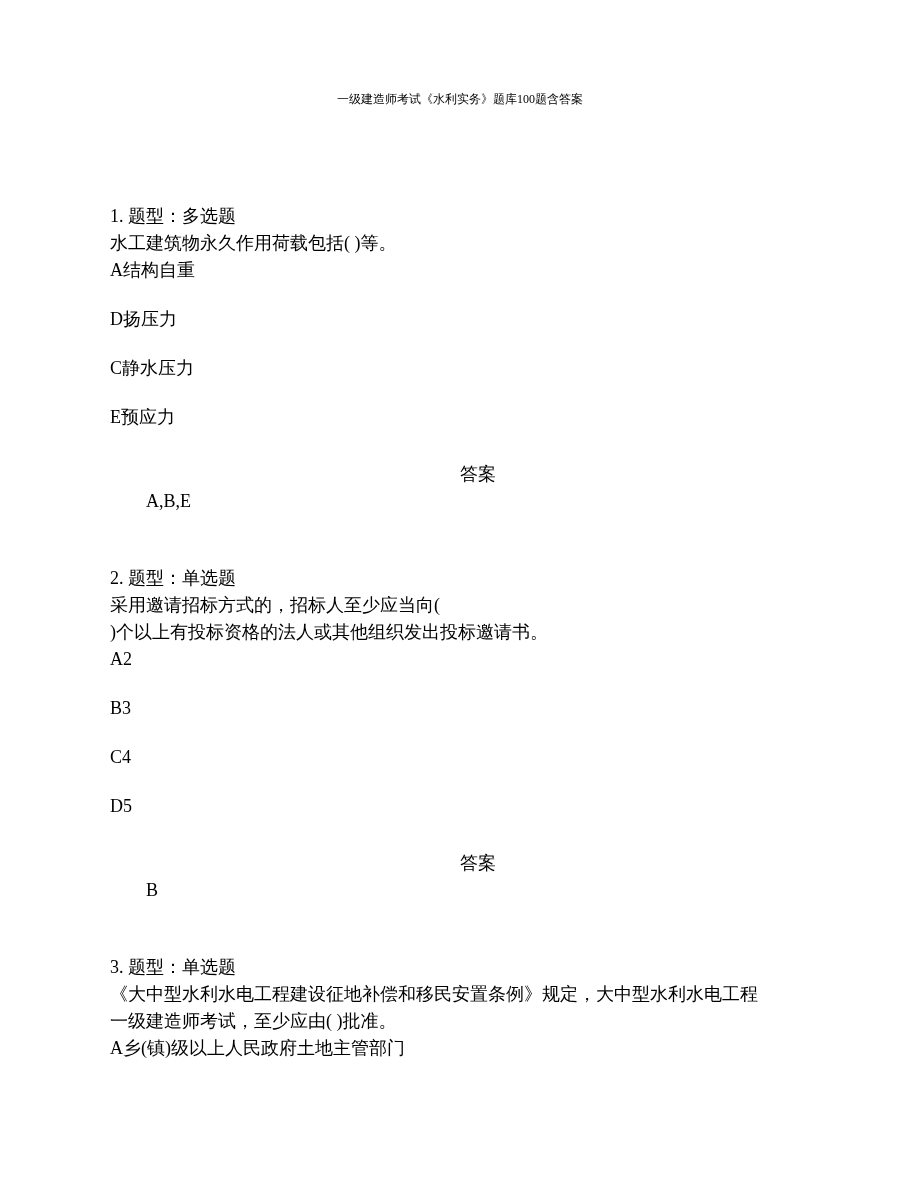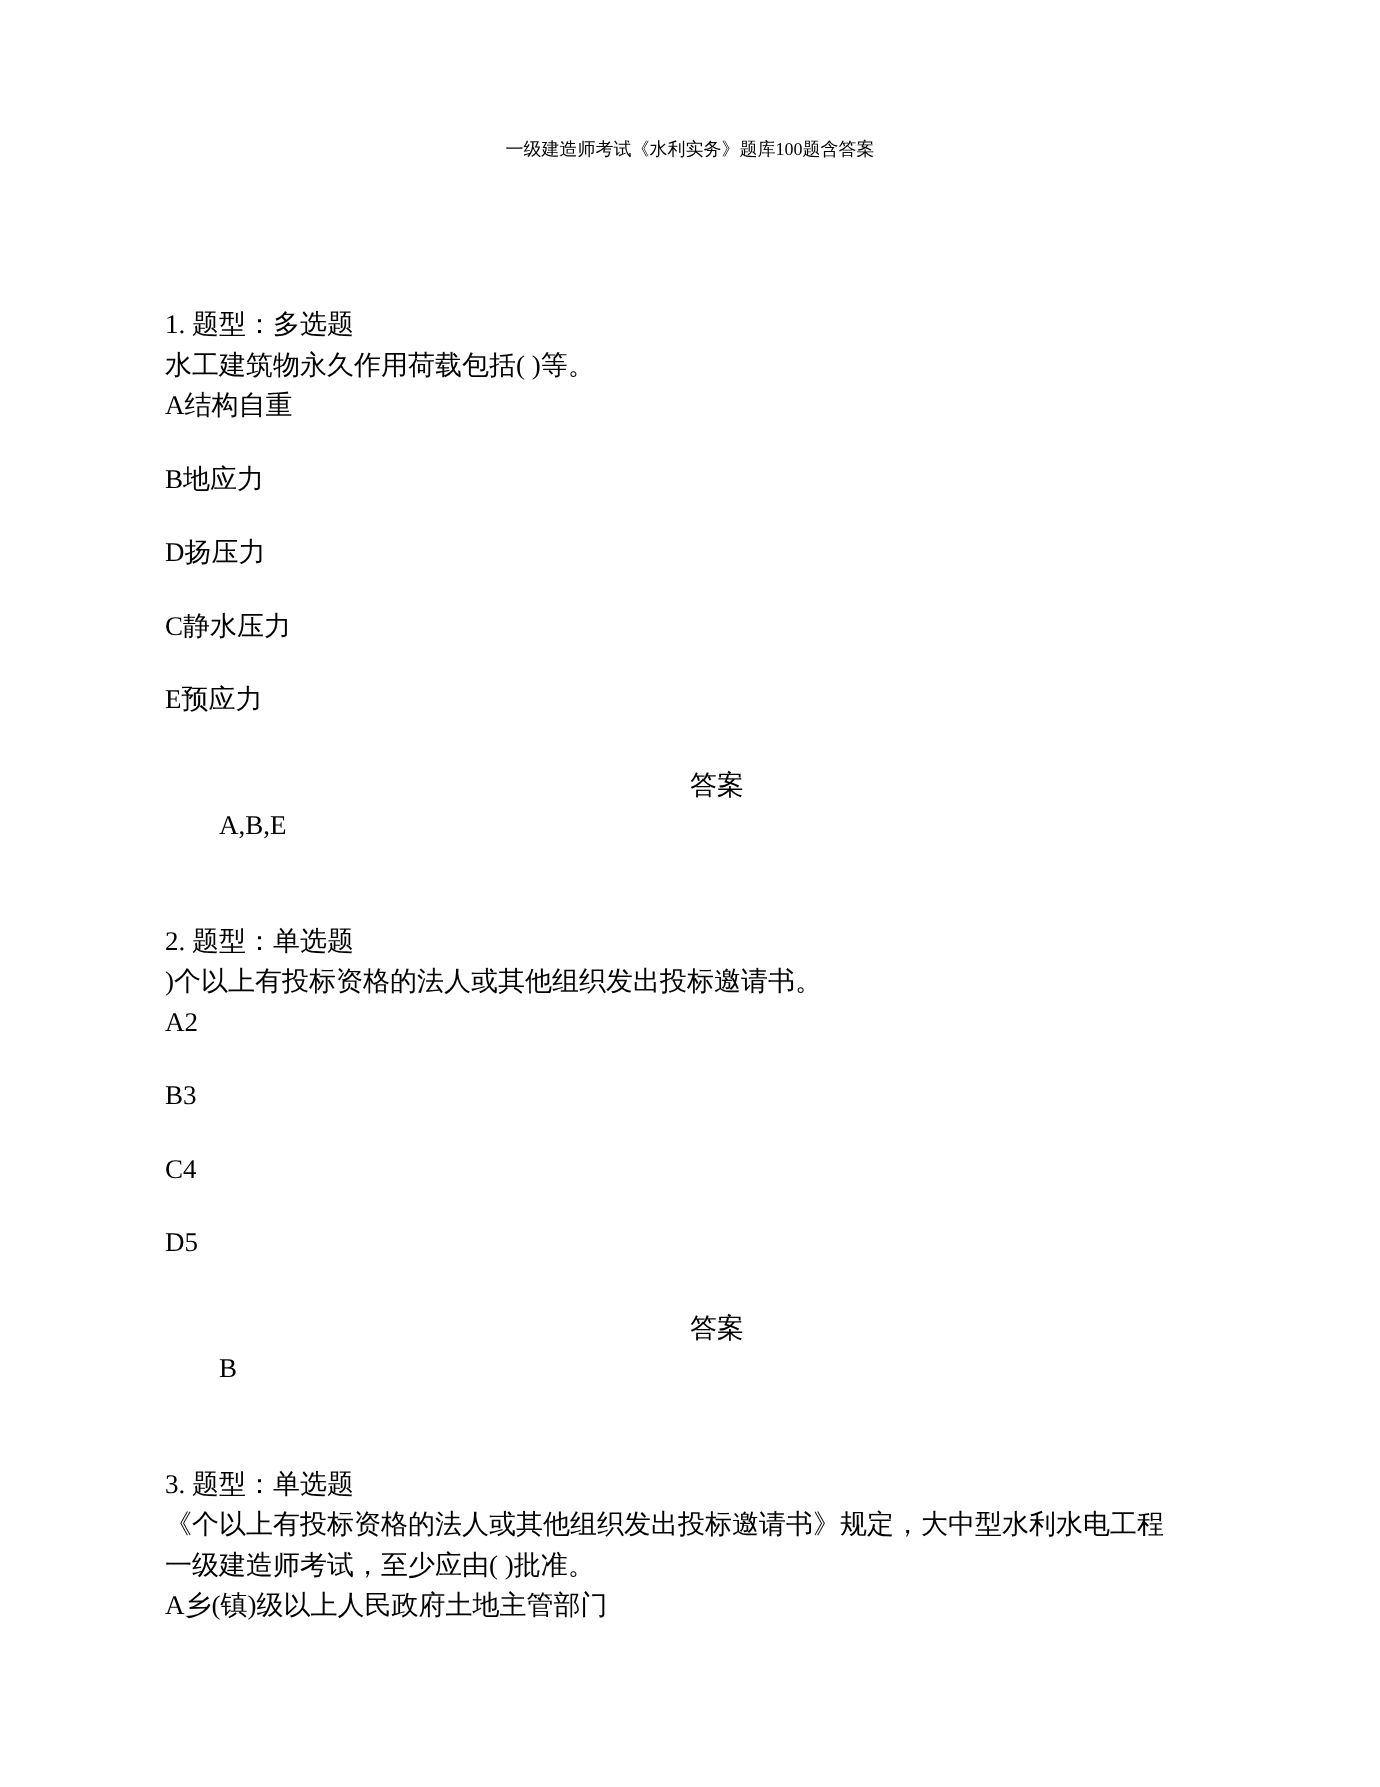--- a/index.html
+++ b/index.html
@@ -63,46 +63,46 @@
 
 <div class="page">
   <div class="title">一级建造师考试《水利实务》题库100题含答案</div>
 
   <div class="question-block">
     <div class="q-header">
       <span>1. </span><span>题型：多选题</span>
     </div>
     <div class="q-text">水工建筑物永久作用荷载包括( )等。</div>
     <div class="option option-first">A结构自重</div>
-    <div class="option">B地应力</div>
     <div class="option">D扬压力</div>
     <div class="option">C静水压力</div>
     <div class="option">E预应力</div>
     <div class="answer-block">
       <div class="answer-label">答案</div>
       <div class="answer-value">A,B,E</div>
     </div>
   </div>
 
   <div class="question-block q2-block">
     <div class="q-header">
       <span>2. </span><span>题型：单选题</span>
     </div>
+    <div class="q-text">采用邀请招标方式的，招标人至少应当向(</div>
     <div class="q-text">)个以上有投标资格的法人或其他组织发出投标邀请书。</div>
     <div class="option option-first">A2</div>
     <div class="option">B3</div>
     <div class="option">C4</div>
     <div class="option">D5</div>
     <div class="answer-block">
       <div class="answer-label">答案</div>
       <div class="answer-value">B</div>
     </div>
   </div>
 
   <div class="question-block q3-block">
     <div class="q-header">
       <span>3. </span><span>题型：单选题</span>
     </div>
-    <div class="q-text">《个以上有投标资格的法人或其他组织发出投标邀请书》规定，大中型水利水电工程</div>
+    <div class="q-text">《大中型水利水电工程建设征地补偿和移民安置条例》规定，大中型水利水电工程</div>
     <div class="q-text">一级建造师考试，至少应由( )批准。</div>
     <div class="option option-first">A乡(镇)级以上人民政府土地主管部门</div>
   </div>
 </div>
 
 </body></html>

